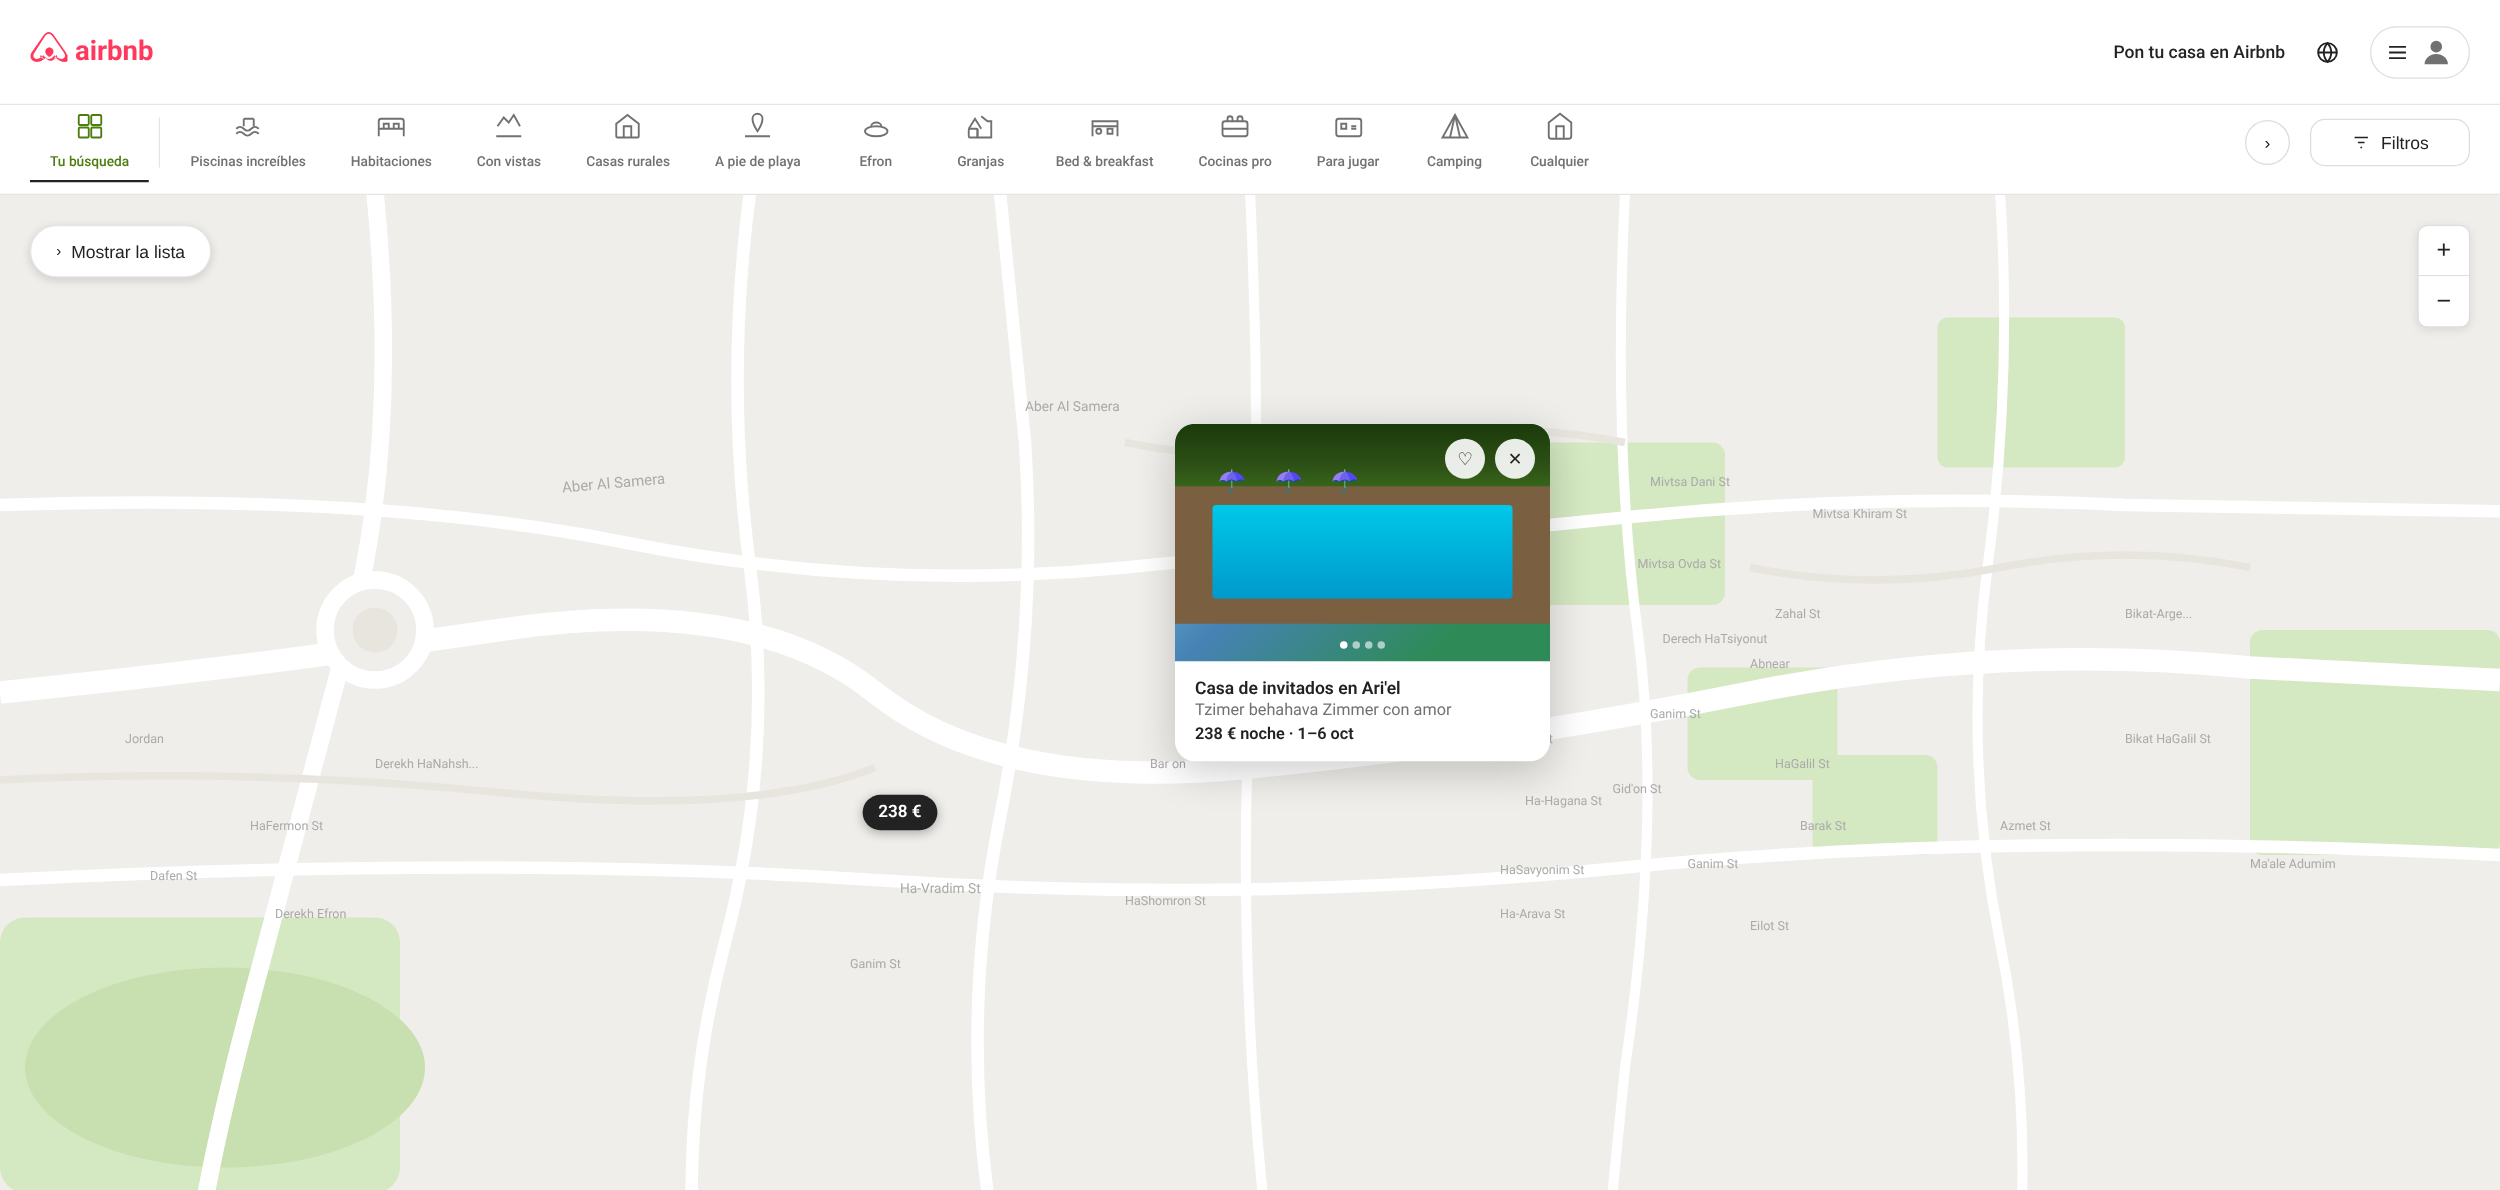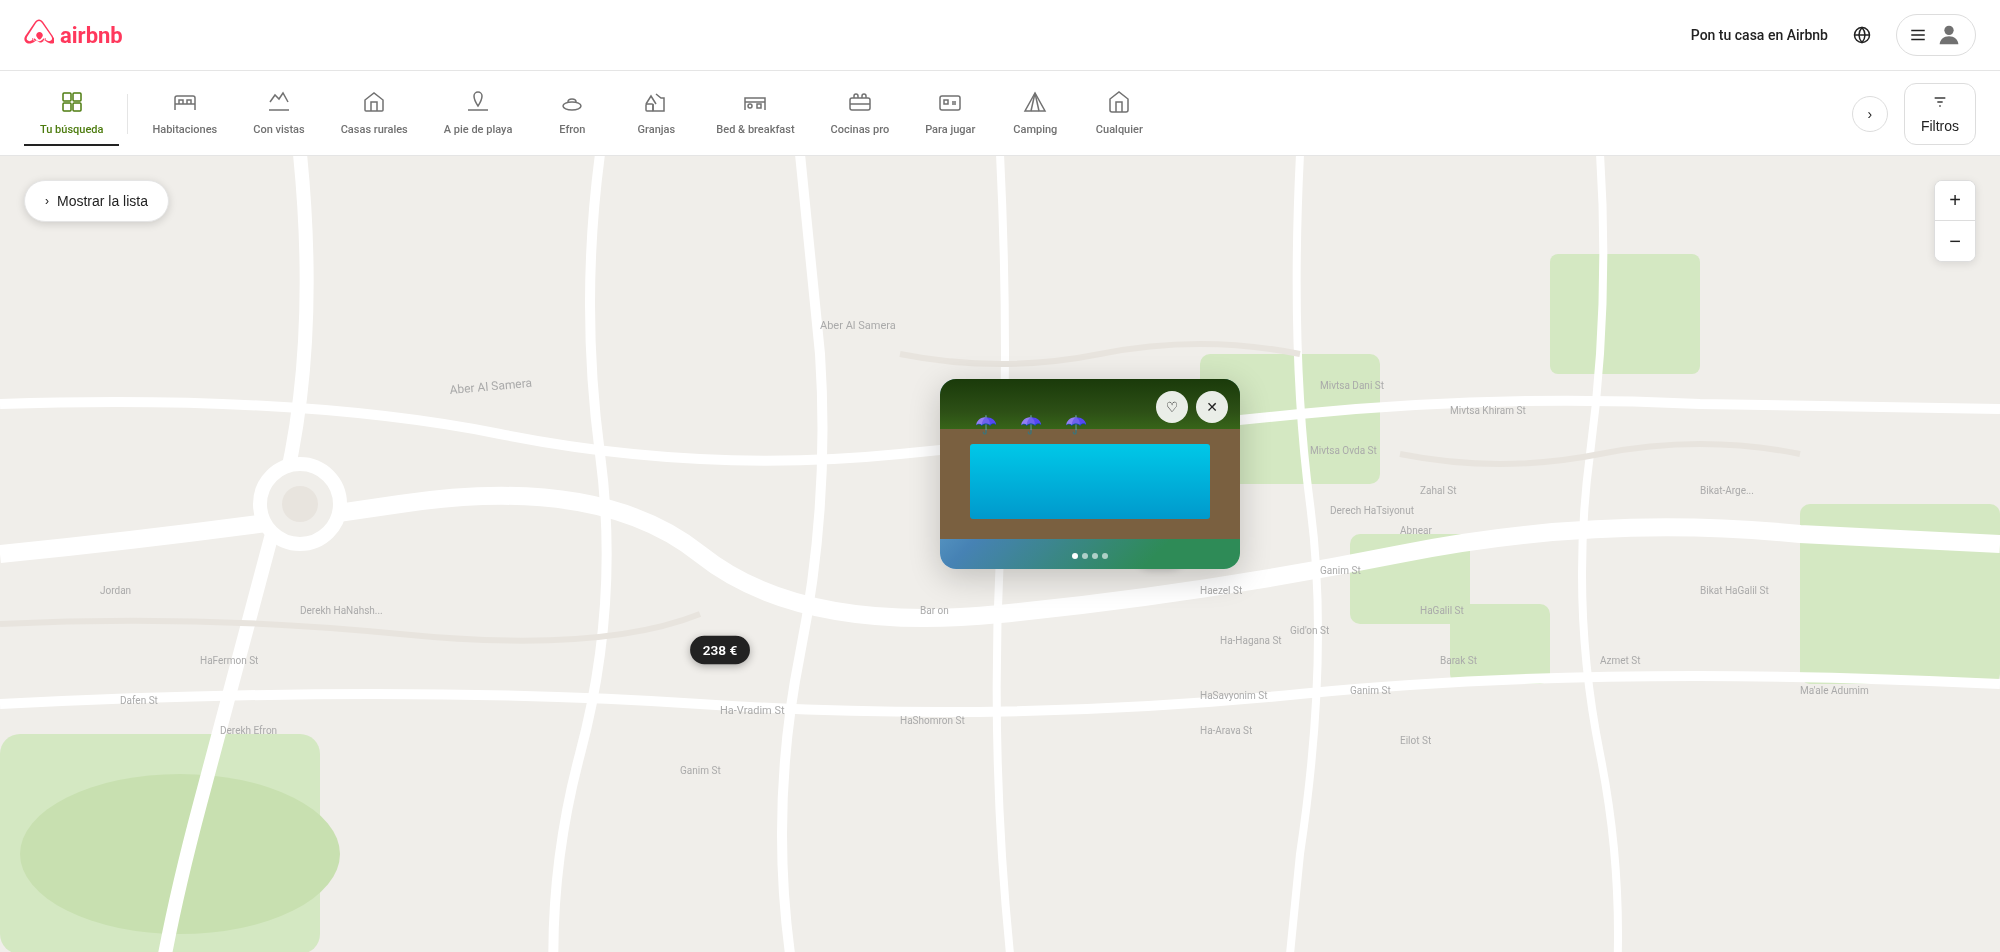--- a/index.html
+++ b/index.html
@@ -1,20 +1,20 @@
 <!DOCTYPE html>
 <html><head>
   <meta charset="utf-8">
   <style>
     * { box-sizing: border-box; margin: 0; padding: 0; }
     body { font-family: -apple-system, BlinkMacSystemFont, 'Segoe UI', Roboto, sans-serif; overflow: hidden; background: #fff; }
 
     
     .header {
-      position: fixed; top: 0; left: 0; right: 0; height: 71px;
+      position: fixed; top: 0; left: 0; right: 0; height: 84px;
       background: #fff; border-bottom: 1px solid #e5e5e5;
       display: flex; align-items: center; justify-content: space-between;
       padding: 0 24px; z-index: 100;
     }
     .logo { display: flex; align-items: center; gap: 6px; text-decoration: none; }
     .logo-icon { color: #FF385C; font-size: 28px; }
     .logo-text { color: #FF385C; font-weight: 700; font-size: 22px; }
 
     .search-bar {
       display: flex; align-items: center; border: 1px solid #ddd;
@@ -62,23 +62,23 @@
     .cat-label { font-size: 11px; font-weight: 500; }
     .cat-divider { width: 1px; height: 40px; background: #e5e5e5; margin: 0 4px; }
 
     .nav-arrow {
       width: 36px; height: 36px; border-radius: 50%; border: 1px solid #ddd;
       background: #fff; display: flex; align-items: center; justify-content: center;
       cursor: pointer; font-size: 14px; color: #222; flex-shrink: 0;
     }
     .filter-btn {
       display: flex; align-items: center; gap: 8px;
-      border: 1px solid #ddd; border-radius: 12px; padding: 10px 16px;
+      border: 1px solid #ddd; border-radius: 12px; padding: 10px 32px;
       background: #fff; cursor: pointer; font-size: 14px; font-weight: 500; color: #222;
-      margin-left: 16px; flex-shrink: 0; flex-direction: column;
+      margin-left: 16px; flex-shrink: 0;
     }
 
     
     .map-container {
       position: fixed; top: 156px; left: 0; right: 0; bottom: 0;
       background: #e8e8e0; overflow: hidden;
     }
     .map-bg {
       width: 100%; height: 100%;
       background: #f0eeea;
@@ -205,20 +205,30 @@
   <div class="cat-item active">
       <span class="cat-icon"><svg width="24" height="24" viewBox="0 0 24 24" fill="none" stroke="currentColor" stroke-width="1.5">
             <rect x="3" y="3" width="8" height="8" rx="1"></rect>
             <rect x="13" y="3" width="8" height="8" rx="1"></rect>
             <rect x="3" y="13" width="8" height="8" rx="1"></rect>
             <rect x="13" y="13" width="8" height="8" rx="1"></rect>
           </svg></span>
       <span class="cat-label">Tu búsqueda</span>
     </div>
       <div class="cat-divider"></div>
+      <div class="cat-item">
+      <span class="cat-icon"><svg width="24" height="24" viewBox="0 0 24 24" fill="none" stroke="currentColor" stroke-width="1.5">
+            <path d="M2 18c2-2 4-2 6 0s4 2 6 0 4-2 6 0"></path>
+            <path d="M2 14c2-2 4-2 6 0s4 2 6 0 4-2 6 0"></path>
+            <line x1="8" y1="6" x2="8" y2="12"></line>
+            <line x1="16" y1="6" x2="16" y2="12"></line>
+            <line x1="8" y1="6" x2="16" y2="6"></line>
+          </svg></span>
+      <span class="cat-label">Piscinas increíbles</span>
+    </div>
       <div class="cat-item">
       <span class="cat-icon"><svg width="24" height="24" viewBox="0 0 24 24" fill="none" stroke="currentColor" stroke-width="1.5">
             <path d="M2 20V8a2 2 0 0 1 2-2h16a2 2 0 0 1 2 2v12"></path>
             <path d="M2 14h20"></path>
             <path d="M6 14v-4h4v4"></path>
             <path d="M14 14v-4h4v4"></path>
           </svg></span>
       <span class="cat-label">Habitaciones</span>
     </div>
       <div class="cat-item">
@@ -412,16 +422,23 @@
           <div class="dot"></div>
           <div class="dot"></div>
           <div class="dot"></div>
         </div>
 
         <div class="popup-actions">
           <button class="popup-action-btn">♡</button>
           <button class="popup-action-btn">✕</button>
         </div>
       </div>
+      <div class="popup-info">
+        <div class="popup-title">Casa de invitados en Ari'el</div>
+        <div class="popup-subtitle">Tzimer behahava Zimmer con amor</div>
+        <div class="popup-price">
+          <span>238 € noche · 1–6 oct</span>
+        </div>
+      </div>
     </div>
 
   </div>
 </div>
 
 </body></html>

